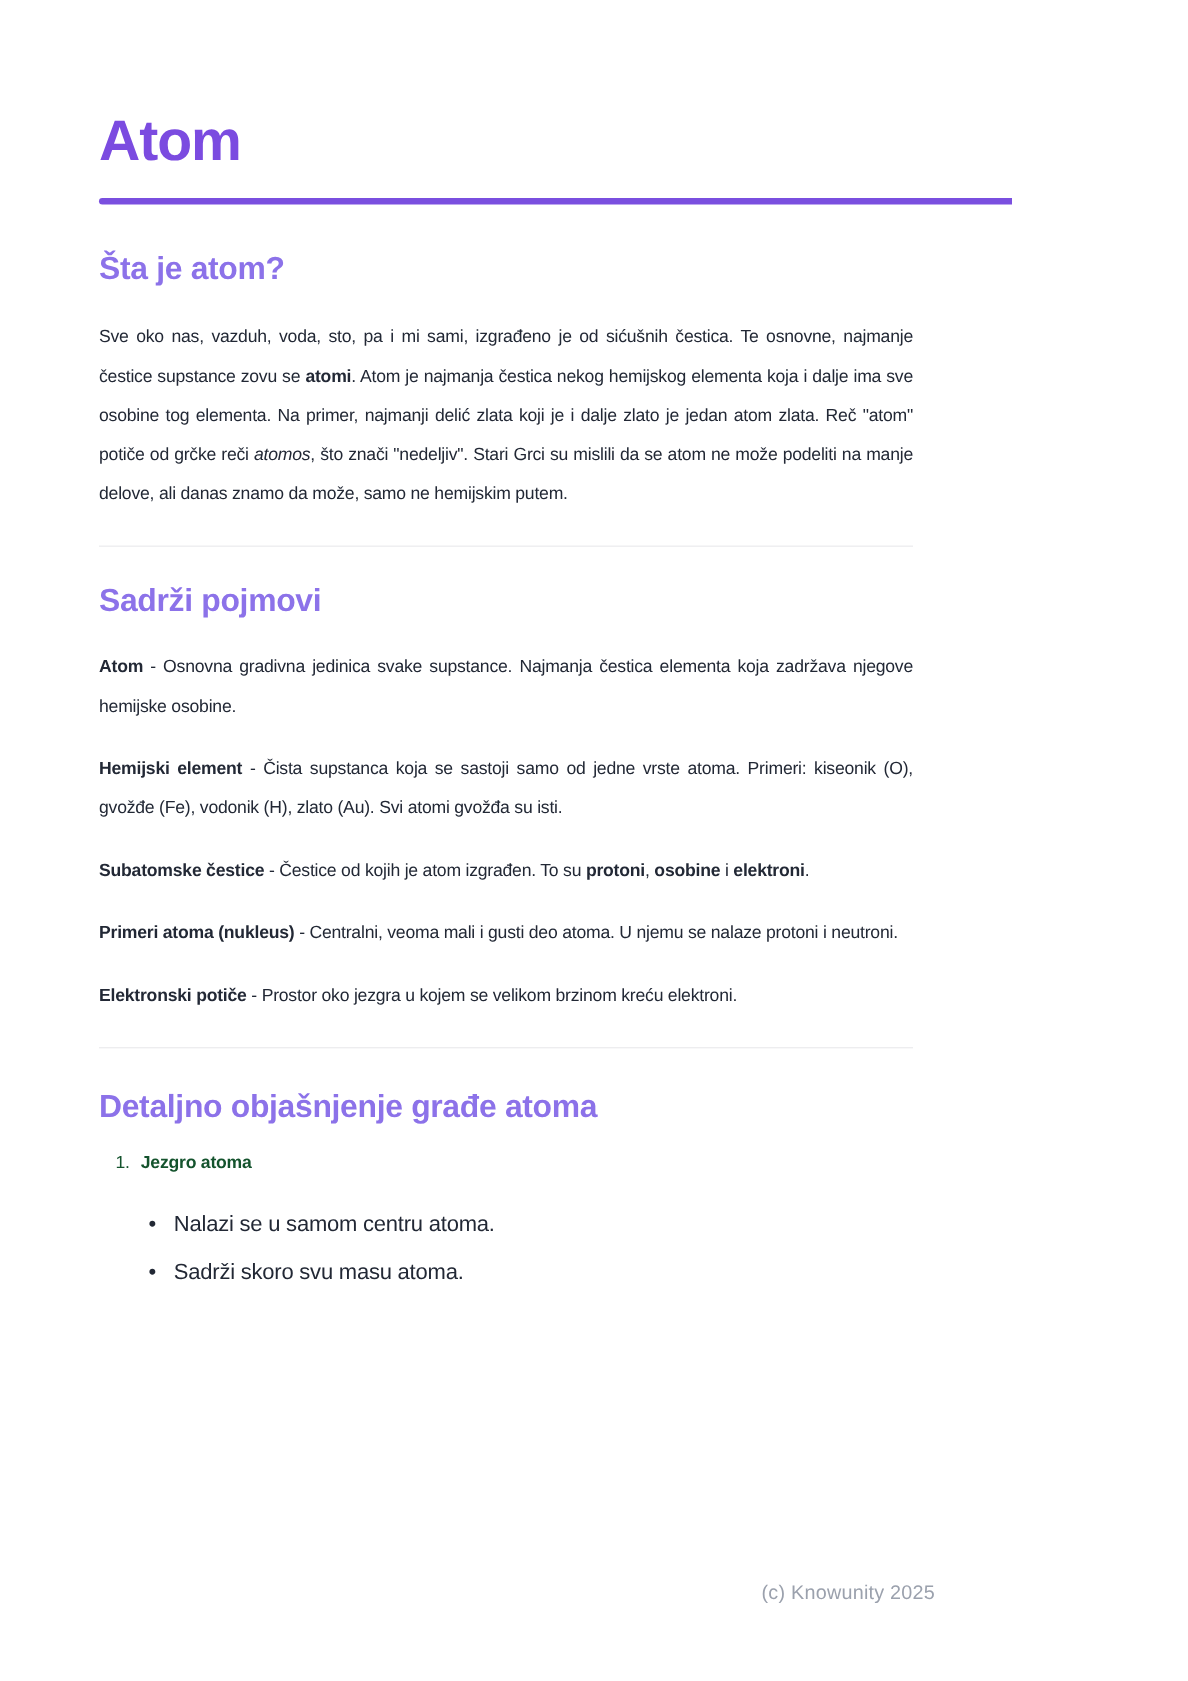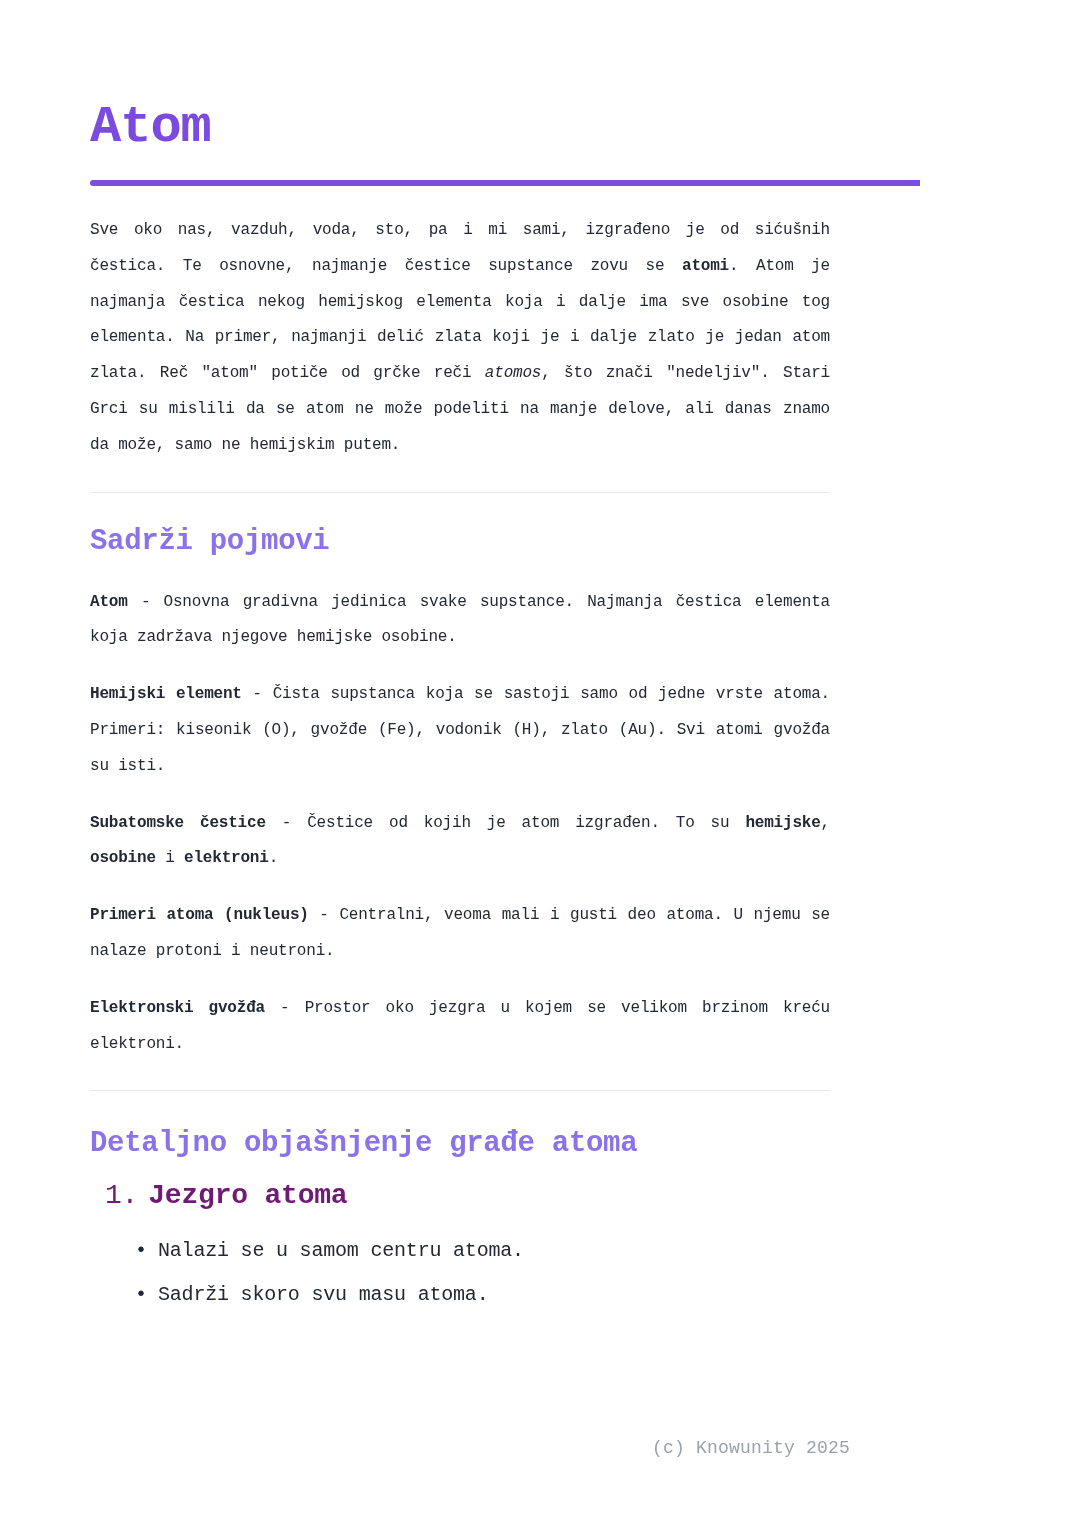--- a/index.html
+++ b/index.html
@@ -1,18 +1,18 @@
 <!DOCTYPE html>
 <html lang="sr"><head>
 <meta charset="utf-8">
 <style>
   html, body { margin:0; padding:0; background:#ffffff; }
   .page {
     position:relative; width:920px; height:1528px; overflow:hidden;
-    background:#ffffff; font-family:Liberation Mono, monospace;
+    background:#ffffff; font-family:Liberation Sans, sans-serif;
   }
   .edge-strip {
     position:absolute; left:976px; top:50px; width:56px; height:1424px;
     background:#f1f0fb; border-left:2px solid #dad3f3; z-index:1;
   }
   .content { position:absolute; left:90px; top:0; width:740px; z-index:0; }
 
   h1.doc-title {
     margin:100px 0 0; font-size:52px; line-height:56px; font-weight:800;
     color:#7b4be0; letter-spacing:-1px;
@@ -36,21 +36,21 @@
   p.def  { margin-top:21px; }
   p.def-first { margin-top:26px; }
   p.body b, .olitem b { font-weight:700; }
   p.body i { font-style:italic; }
 
   .divider { margin:28px 0 0; height:1px; width:740px; background:#e9e9ec; }
 
   p.intro3 { margin-top:22px; }
 
   .olitem {
-    margin:21px 0 0 15px; font-size:28px; line-height:28px; color:#701a75;
+    margin:21px 0 0 15px; font-size:16px; line-height:28px; color:#14532d;
     letter-spacing:-0.2px;
   }
   .olitem .num { margin-right:10px; }
 
   ul.bullets { list-style:none; margin:27px 0 0; padding:0 0 0 45px; }
   ul.bullets li {
     display:flex; font-size:20px; line-height:28px; color:#222835;
     letter-spacing:-0.2px; margin:0 0 16px 0;
   }
   ul.bullets .dot { width:23px; flex:none; }
@@ -65,30 +65,31 @@
 
 <div class="page">
 
   <div class="edge-strip"></div>
 
   <div class="content">
 
     <h1 class="doc-title">Atom</h1>
     <div class="title-rule"></div>
 
+    <h2 class="sec">Šta je atom?</h2>
     <p class="body just"><span>Sve oko nas, vazduh, voda, sto, pa i mi sami, izgrađeno je od sićušnih čestica. Te osnovne, najmanje čestice supstance zovu se </span><b>atomi</b><span>. Atom je najmanja čestica nekog hemijskog elementa koja i dalje ima sve osobine tog elementa. Na primer, najmanji delić zlata koji je i dalje zlato je jedan atom zlata. Reč "atom" potiče od grčke reči </span><i>atomos</i><span>, što znači "nedeljiv". Stari Grci su mislili da se atom ne može podeliti na manje delove, ali danas znamo da može, samo ne hemijskim putem.</span></p>
 
     <div class="divider"></div>
 
     <h2 class="sec after-div1">Sadrži pojmovi</h2>
     <p class="body just def def-first"><b>Atom</b><span> - Osnovna gradivna jedinica svake supstance. Najmanja čestica elementa koja zadržava njegove hemijske osobine.</span></p>
     <p class="body just def"><b>Hemijski element</b><span> - Čista supstanca koja se sastoji samo od jedne vrste atoma. Primeri: kiseonik (O), gvožđe (Fe), vodonik (H), zlato (Au). Svi atomi gvožđa su isti.</span></p>
-    <p class="body just def"><b>Subatomske čestice</b><span> - Čestice od kojih je atom izgrađen. To su </span><b>hemijske</b><span>, </span><b>osobine</b><span> i </span><b>elektroni</b><span>.</span></p>
+    <p class="body just def"><b>Subatomske čestice</b><span> - Čestice od kojih je atom izgrađen. To su </span><b>protoni</b><span>, </span><b>osobine</b><span> i </span><b>elektroni</b><span>.</span></p>
     <p class="body just def"><b>Primeri atoma (nukleus)</b><span> - Centralni, veoma mali i gusti deo atoma. U njemu se nalaze protoni i neutroni.</span></p>
-    <p class="body just def"><b>Elektronski gvožđa</b><span> - Prostor oko jezgra u kojem se velikom brzinom kreću elektroni.</span></p>
+    <p class="body just def"><b>Elektronski potiče</b><span> - Prostor oko jezgra u kojem se velikom brzinom kreću elektroni.</span></p>
 
     <div class="divider"></div>
 
     <h2 class="sec after-div2">Detaljno objašnjenje građe atoma</h2>
 
     <div class="olitem">
       <span class="num">1.</span><b>Jezgro atoma</b>
     </div>
 
     <ul class="bullets">

